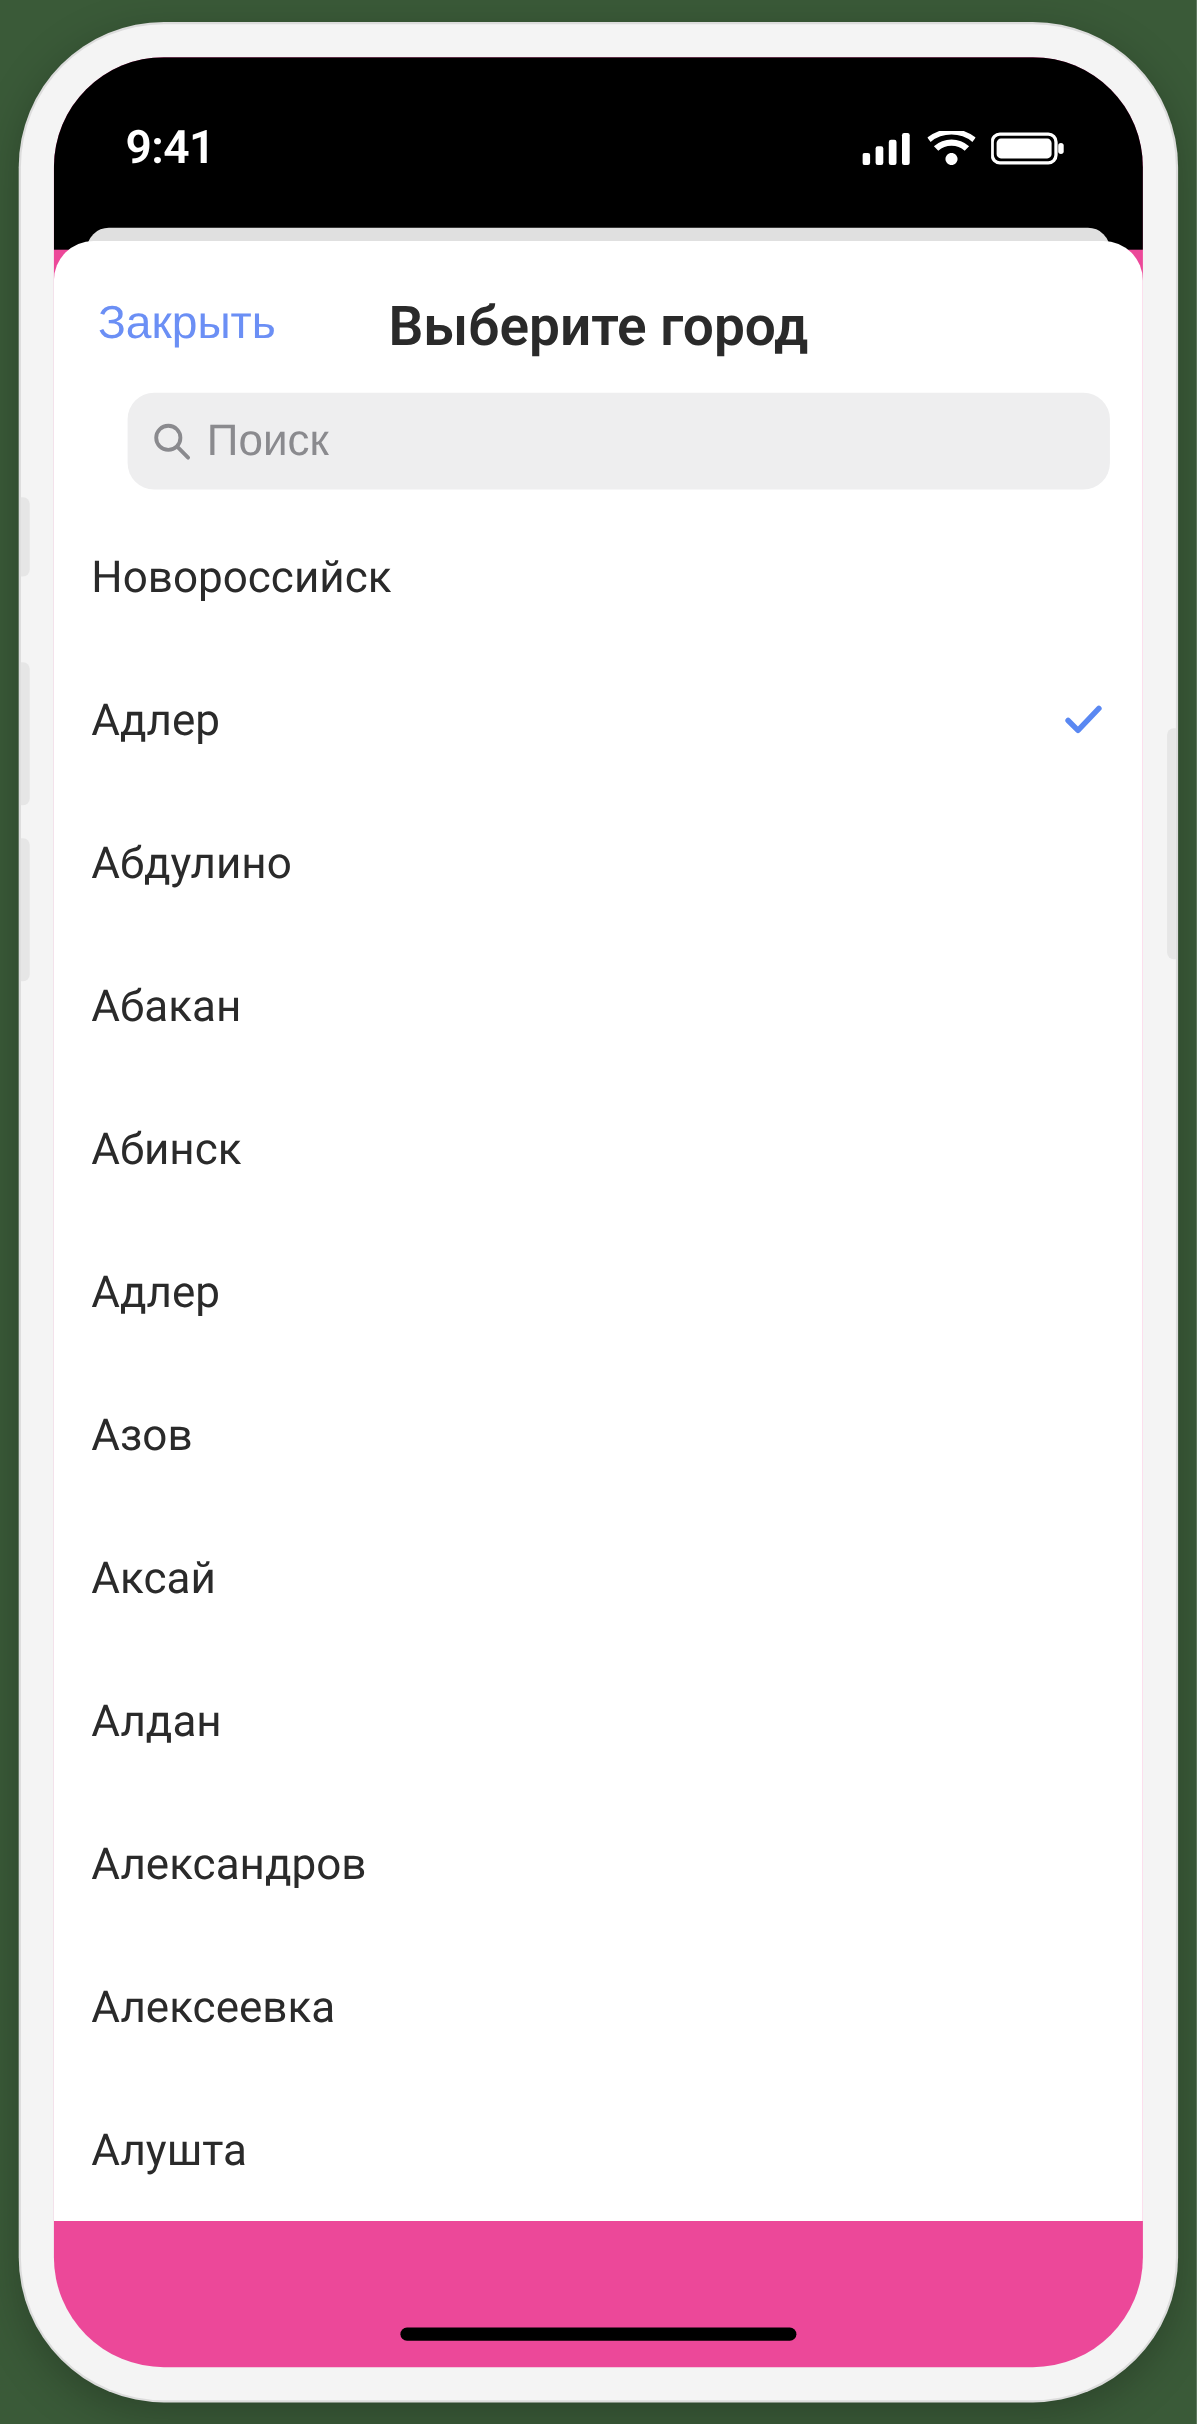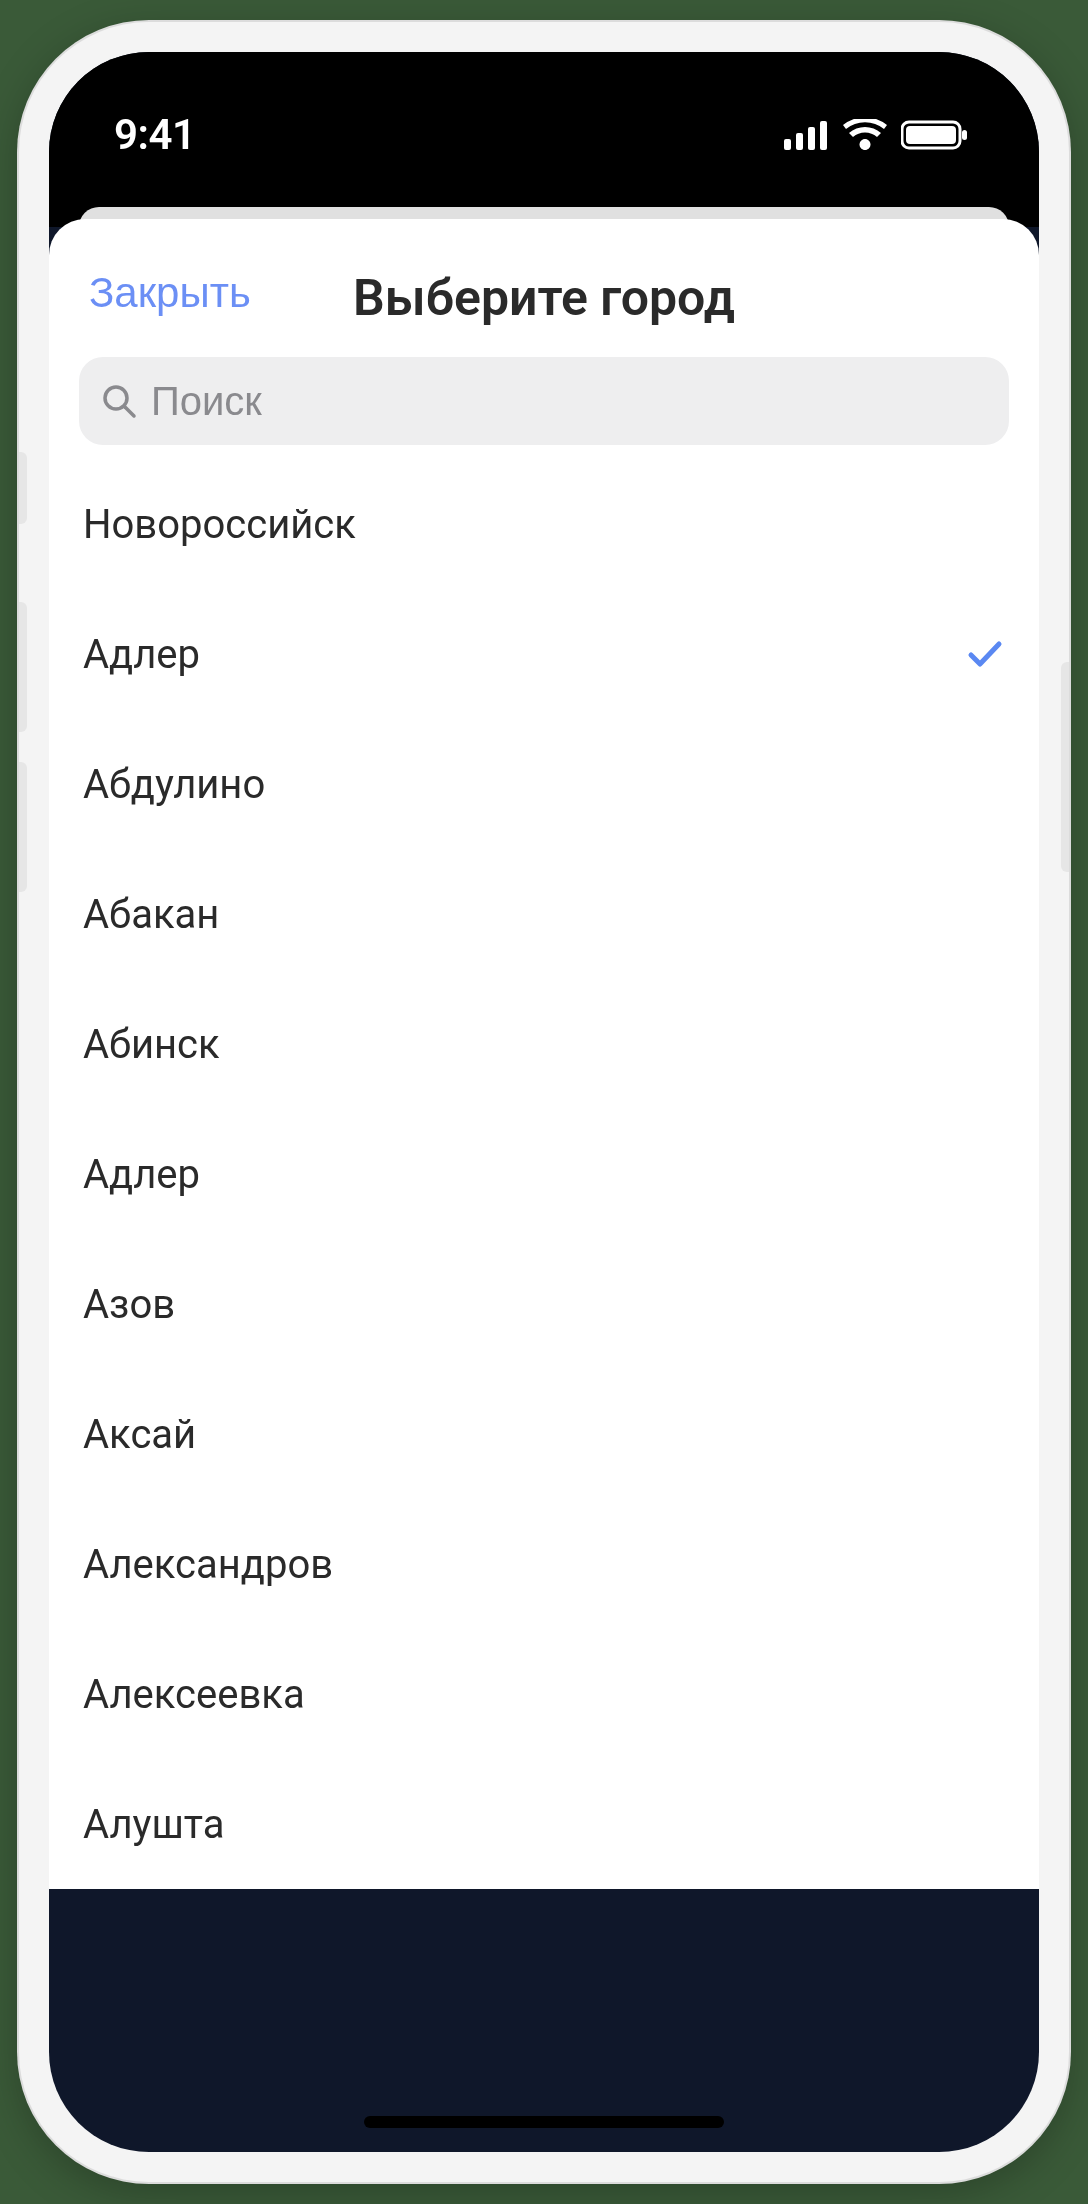--- a/index.html
+++ b/index.html
@@ -20,21 +20,21 @@
       height: 2160px;
       background: #f4f4f4;
       border-radius: 130px;
       position: relative;
       box-shadow: 0 0 0 2px #dcdcdc, 0 10px 40px rgba(0,0,0,.25);
       overflow: hidden;
     }
     .device-inner {
       position: absolute;
       inset: 30px;
-      background: #0f172a;
+      background: #ec4899;
       border-radius: 100px;
       overflow: hidden;
     }
     
     .side-btn {
       position: absolute;
       background: #e6e6e6;
       border-radius: 6px;
     }
     .side-btn.left-1 { left: -6px; top: 430px; width: 14px; height: 72px; }
@@ -112,20 +112,21 @@
       padding: 0 30px 14px 30px;
     }
     .search-field {
       background: #eeeeef;
       border-radius: 24px;
       display: flex;
       align-items: center;
       height: 88px;
       padding: 0 22px;
       gap: 14px;
+      margin-left: 37px;
     }
     .search-input {
       border: none;
       background: transparent;
       font-size: 40px;
       color: #333;
       flex: 1;
       outline: none;
     }
     .search-input::placeholder { color: #8a8a8e; }
@@ -236,20 +237,23 @@
           <div class="city-row">
             <span>Адлер</span>
           </div>
           <div class="city-row">
             <span>Азов</span>
           </div>
           <div class="city-row">
             <span>Аксай</span>
           </div>
           <div class="city-row">
+            <span>Алдан</span>
+          </div>
+          <div class="city-row">
             <span>Александров</span>
           </div>
           <div class="city-row">
             <span>Алексеевка</span>
           </div>
           <div class="city-row">
             <span>Алушта</span>
           </div>
         </div>
     </div>

